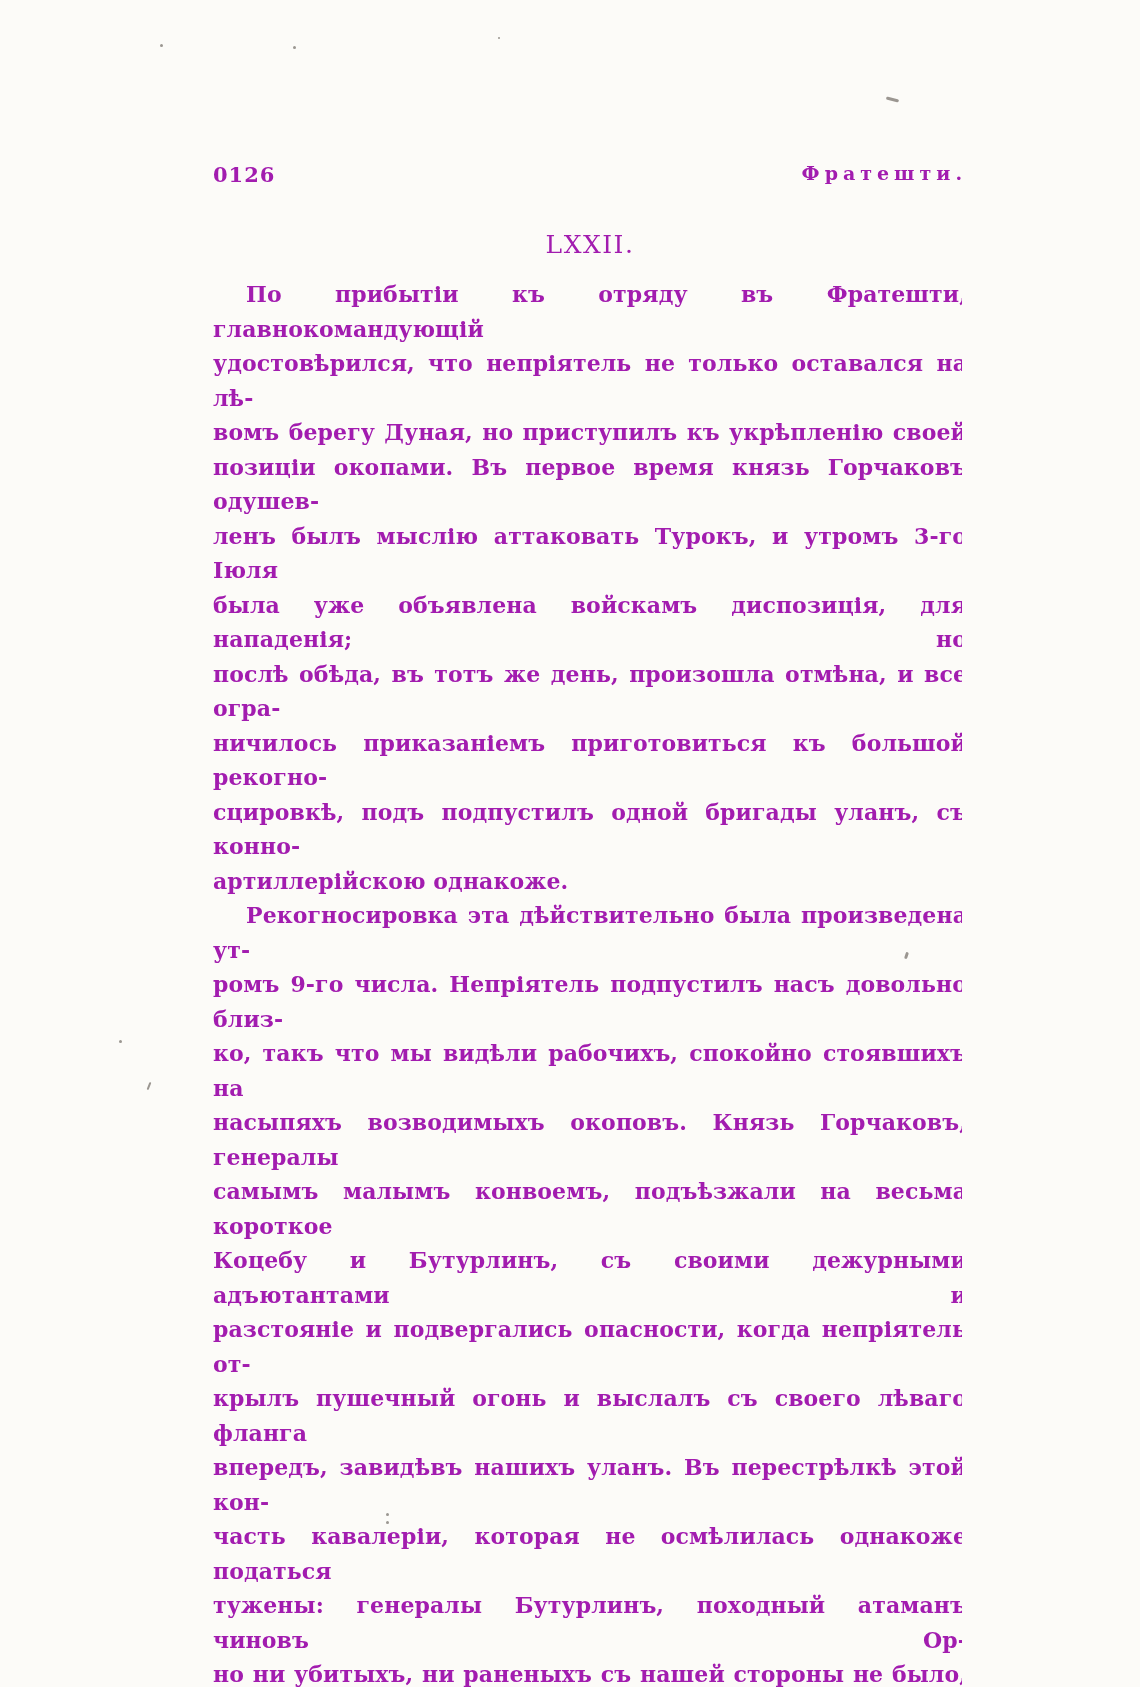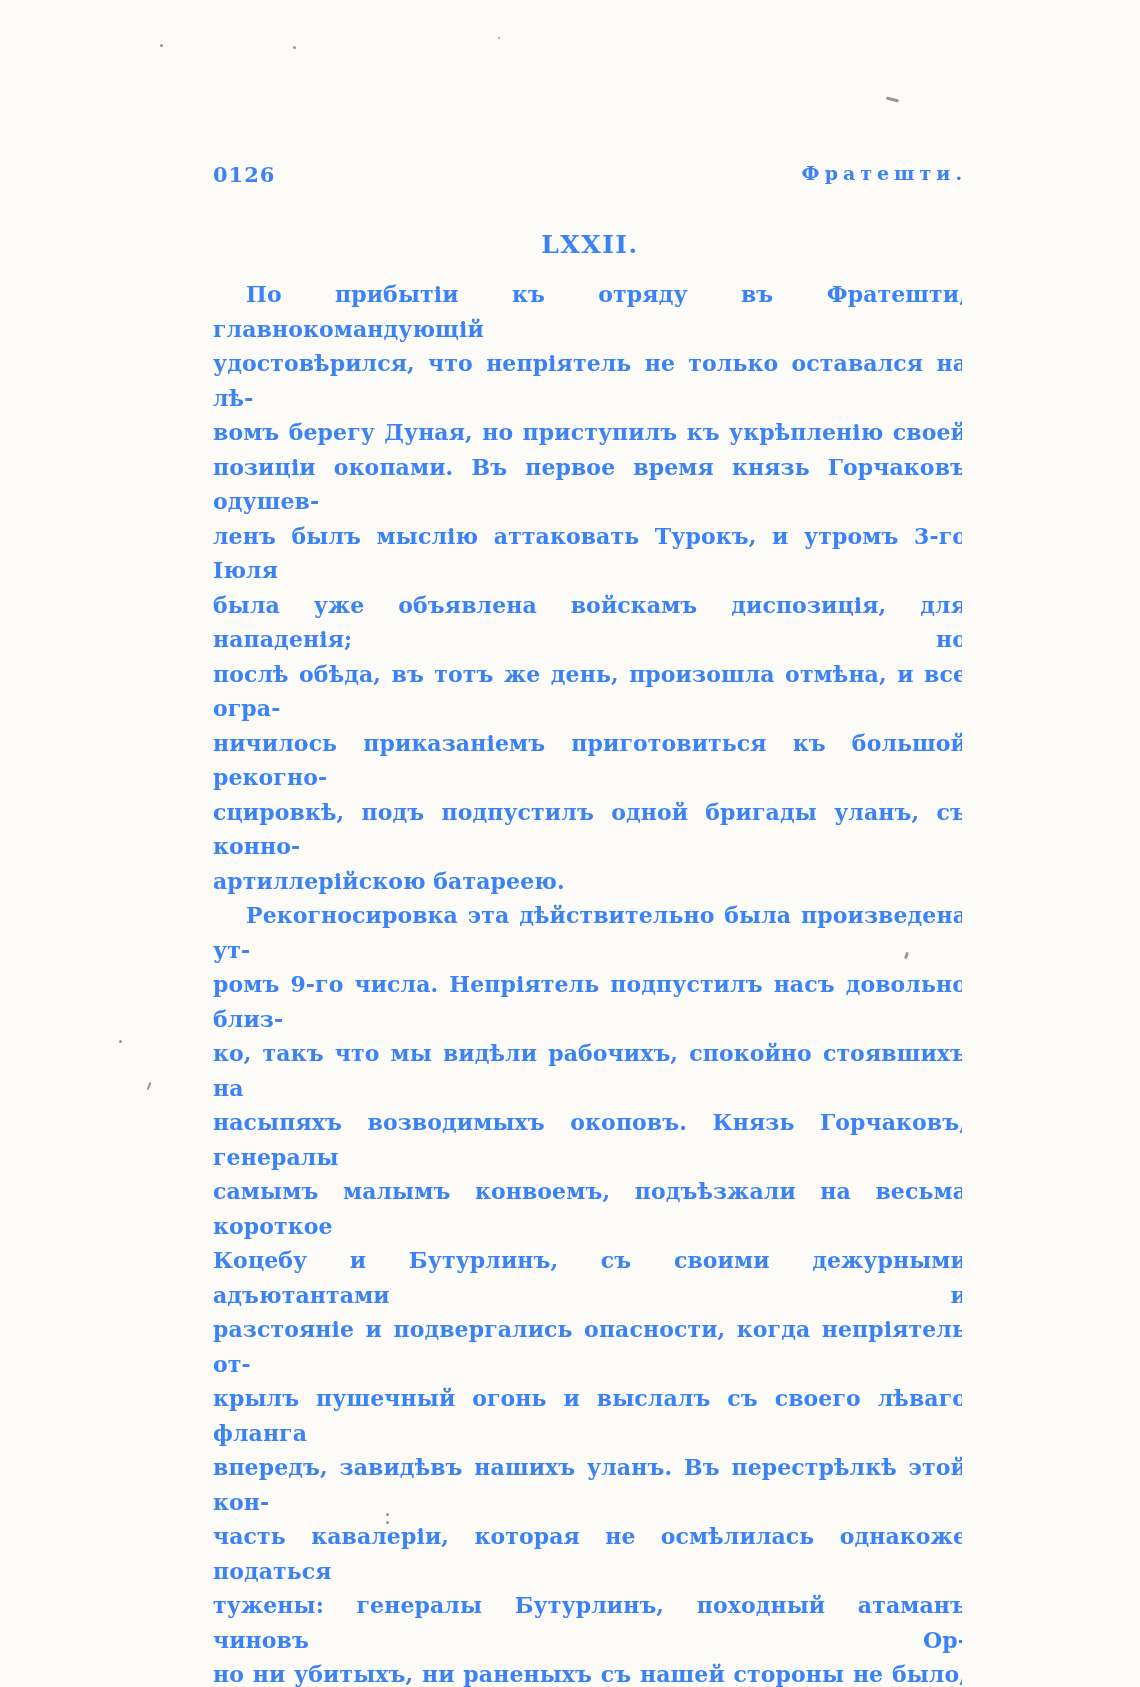--- a/index.html
+++ b/index.html
@@ -7,21 +7,21 @@
     padding: 0;
     background: #fcfbf8;
   }
   .page {
     position: relative;
     width: 962px;
     height: 1687px;
     background: #fcfbf8;
     overflow: hidden;
     font-family: "DejaVu Serif", serif;
-    color: #3b82f6;
+    color: #a21caf;
   }
   .content {
     position: absolute;
     left: 213px;
     top: 116px;
     width: 754px;
   }
   .header {
     position: relative;
     height: 30px;
@@ -40,21 +40,21 @@
     font-weight: 700;
     letter-spacing: 5px;
     padding-top: 2px;
     margin-top: 44px;
   }
   .section-heading {
     margin-top: 40px;
     margin-bottom: 18px;
     text-align: center;
     font-size: 25px;
-    font-weight: 700;
+    font-weight: 400;
     letter-spacing: 1.5px;
   }
   .paragraph {
     margin: 0;
   }
   .line {
     font-size: 22px;
     line-height: 34.5px;
     font-weight: 700;
     letter-spacing: 0.1px;
@@ -95,21 +95,21 @@
           <div class="paragraph">
             <div class="line first">По прибытіи къ отряду въ Фратешти, главнокомандующій</div>
             <div class="line">удостовѣрился, что непріятель не только оставался на лѣ-</div>
             <div class="line">вомъ берегу Дуная, но приступилъ къ укрѣпленію своей</div>
             <div class="line">позиціи окопами. Въ первое время князь Горчаковъ одушев-</div>
             <div class="line">ленъ былъ мыслію аттаковать Турокъ, и утромъ 3-го Іюля</div>
             <div class="line">была уже объявлена войскамъ диспозиція, для нападенія; но</div>
             <div class="line">послѣ обѣда, въ тотъ же день, произошла отмѣна, и все огра-</div>
             <div class="line">ничилось приказаніемъ приготовиться къ большой рекогно-</div>
             <div class="line">сцировкѣ, подъ подпустилъ одной бригады уланъ, съ конно-</div>
-            <div class="line endshort">артиллерійскою батареею.</div>
+            <div class="line endshort">артиллерійскою однакоже.</div>
           </div>
           <div class="paragraph">
             <div class="line first">Рекогносировка эта дѣйствительно была произведена ут-</div>
             <div class="line">ромъ 9-го числа. Непріятель подпустилъ насъ довольно близ-</div>
             <div class="line">ко, такъ что мы видѣли рабочихъ, спокойно стоявшихъ на</div>
             <div class="line">насыпяхъ возводимыхъ окоповъ. Князь Горчаковъ, генералы</div>
             <div class="line">самымъ малымъ конвоемъ, подъѣзжали на весьма короткое</div>
             <div class="line">Коцебу и Бутурлинъ, съ своими дежурными адъютантами и</div>
             <div class="line">разстояніе и подвергались опасности, когда непріятель от-</div>
             <div class="line">крылъ пушечный огонь и выслалъ съ своего лѣваго фланга</div>

